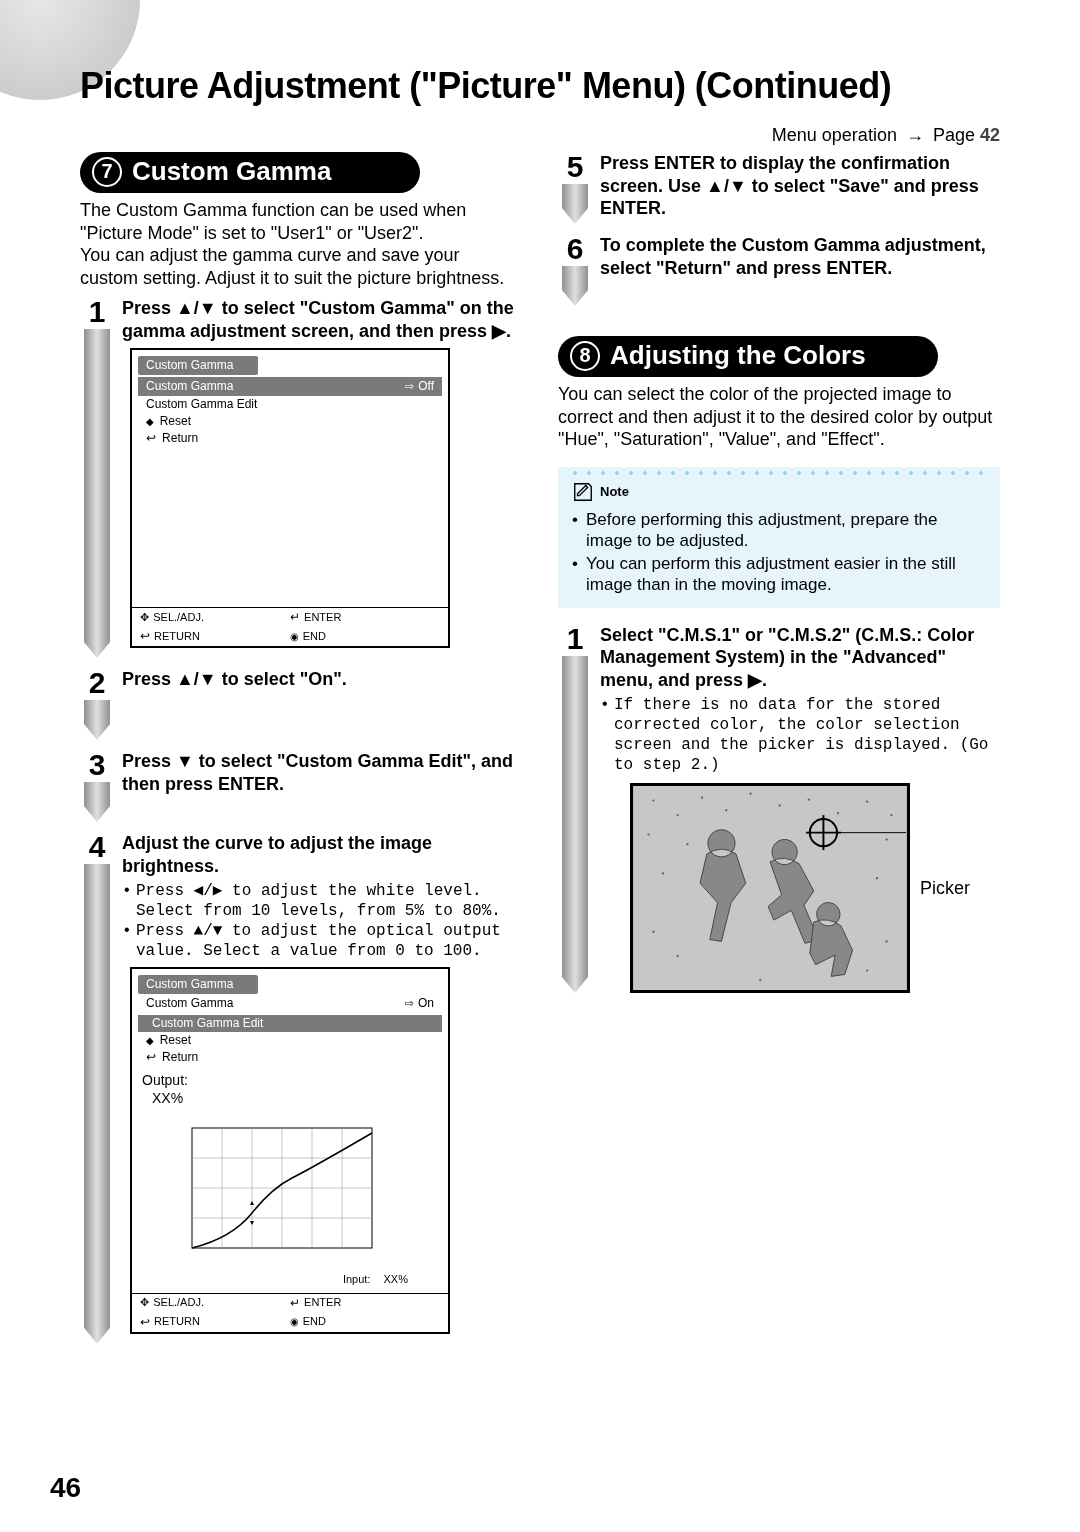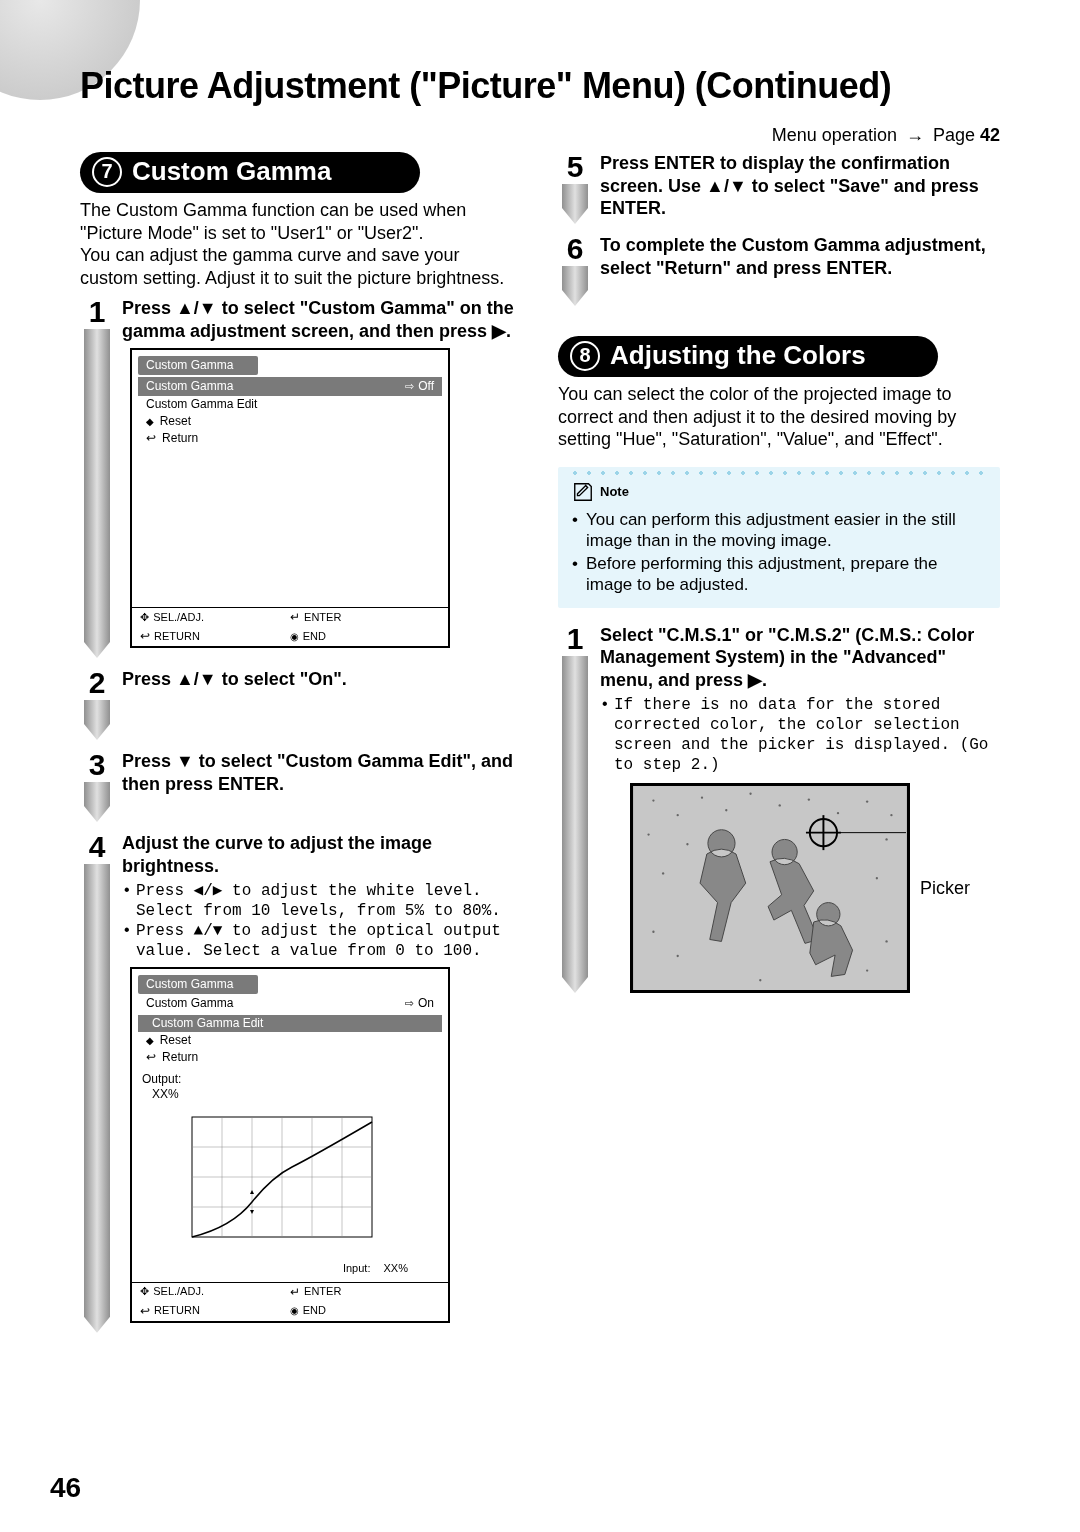--- a/index.html
+++ b/index.html
@@ -9,21 +9,21 @@
     position:absolute; top:0; left:0; width:180px; height:120px; overflow:hidden;
   }
   .corner-arc::before {
     content:''; position:absolute; width:200px; height:200px; border-radius:50%;
     background: radial-gradient(circle at center, #e8e8e8 0%, #d0d0d0 60%, #c0c0c0 100%);
     left:-60px; top:-100px;
   }
   h1.main-title { font-size:36px; font-weight:bold; margin-top:45px; margin-bottom:18px; letter-spacing:-0.5px; }
   .menu-op { text-align:right; font-size:18px; margin-bottom:6px; }
   .menu-op .arrow { margin:0 4px; }
-  .menu-op .pg { font-weight:bold; color:#000000; }
+  .menu-op .pg { font-weight:bold; color:#404040; }
   .cols { display:flex; gap:36px; }
   .col { flex:1; }
   .pill {
     background:#000; color:#fff; border-radius:24px; padding:4px 20px 6px 12px;
     display:flex; align-items:center; gap:10px; margin-bottom:6px; width:fit-content; min-width:340px;
   }
   .pill .circ {
     width:30px; height:30px; border:2px solid #fff; border-radius:50%;
     display:flex; align-items:center; justify-content:center; font-size:20px; font-weight:bold;
   }
@@ -56,21 +56,21 @@
   .osd .row.sel { background:#7a7a7a; color:#fff; margin:2px 6px 0 6px; }
   .osd .blank { height:160px; }
   .osd .footer { border-top:1px solid #000; display:flex; padding:2px 8px; font-size:11px; }
   .osd .footer div { flex:1; display:flex; align-items:center; gap:4px; }
   .osd .lr-icon::before { content:'◆'; font-size:10px; }
   .osd .ret-icon::before { content:'↩'; font-size:12px; }
   .osd .ent-icon::before { content:'↵'; font-size:12px; }
   .osd .end-icon::before { content:'◉'; font-size:10px; }
   .osd .arrow-r::before { content:'⇨'; font-size:11px; margin-right:4px; }
   .graph-area { padding:6px 10px; }
-  .graph-area .out-label { font-size:12px; margin-bottom:10px; }
+  .graph-area .out-label { font-size:14px; margin-bottom:16px; }
   .graph-area svg { display:block; }
   .note-block {
     background:#e6f5fb; padding:14px 14px 10px 14px; margin:16px 0; border-radius:2px;
     position:relative;
   }
   .note-block .note-label { font-weight:bold; font-size:13px; display:flex; align-items:center; gap:6px; margin-bottom:6px;}
   .note-block .note-label svg { width:22px; height:22px; }
   .note-block ul { list-style:none; padding:0; }
   .note-block ul li { font-size:17px; line-height:1.25; position:relative; padding-left:14px; margin-bottom:2px; }
   .note-block ul li::before { content:'•'; position:absolute; left:0; }
@@ -261,32 +261,32 @@
           </div>
         <div class="content"><span class="bold">To complete the Custom Gamma adjustment, select "Return" and press ENTER.</span></div>
       </div>
 
       <div style="height:20px"></div>
 
       <div class="pill" style="min-width:380px">
         <div class="circ">8</div>
         <div class="pill-text">Adjusting the Colors</div>
       </div>
-      <div class="body-text">You can select the color of the projected image to correct and then adjust it to the desired moving by setting "Hue", "Saturation", "Value", and "Effect".</div>
+      <div class="body-text">You can select the color of the projected image to correct and then adjust it to the desired color by output "Hue", "Saturation", "Value", and "Effect".</div>
 
       <div class="note-block">
         <div class="note-label">
           <svg viewBox="0 0 24 24">
               <path d="M3,3 L18,3 L21,6 L21,21 L3,21 Z M6,14 L15,5 L17,7 L8,16 L6,16 Z" fill="none" stroke="#000" stroke-width="1.5"></path>
             </svg>
           <span>Note</span>
         </div>
         <ul>
+          <li>Before performing this adjustment, prepare the image to be adjusted.</li>
           <li>You can perform this adjustment easier in the still image than in the moving image.</li>
-          <li>Before performing this adjustment, prepare the image to be adjusted.</li>
         </ul>
       </div>
 
       <div class="step">
         <div class="marker">
             <div class="num">1</div>
             <div class="tail"></div>
           </div>
         <div class="content">
           <span class="bold">Select "C.M.S.1" or "C.M.S.2" (C.M.S.: Color Management System) in the "Advanced" menu, and press ▶.</span>

